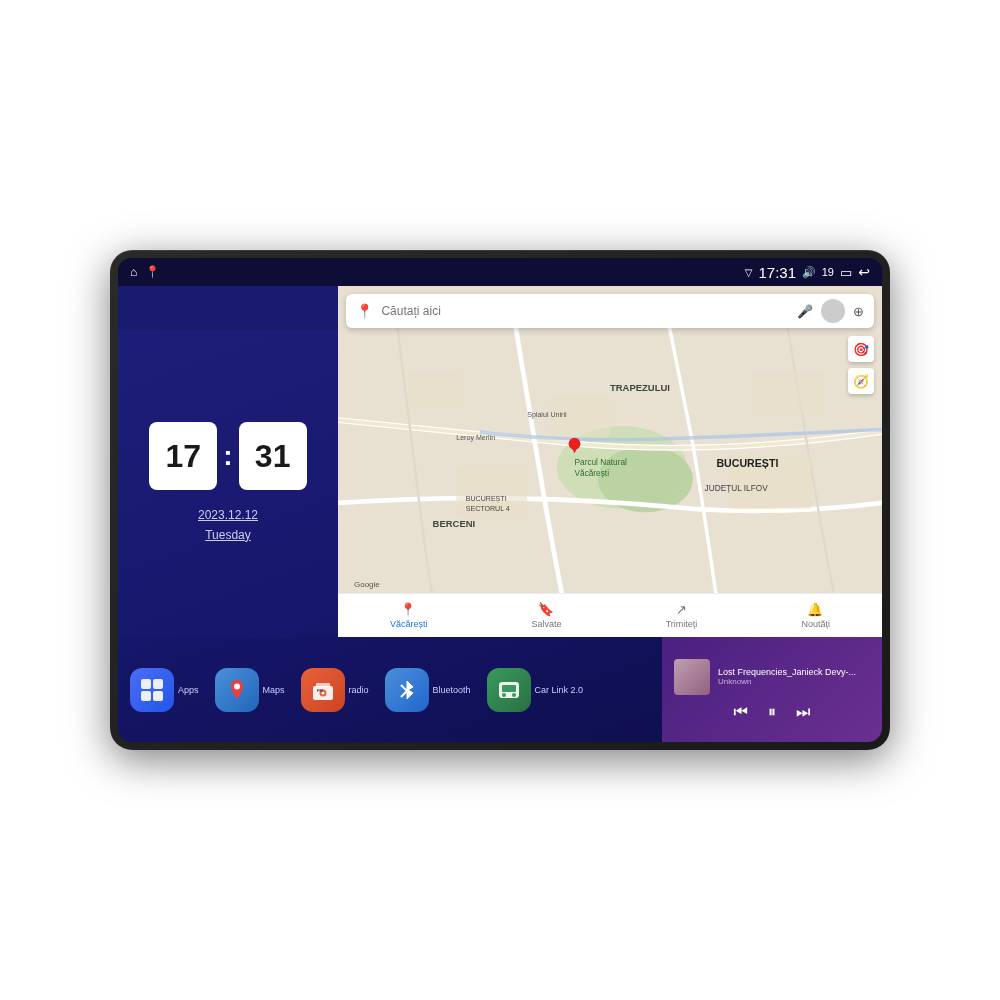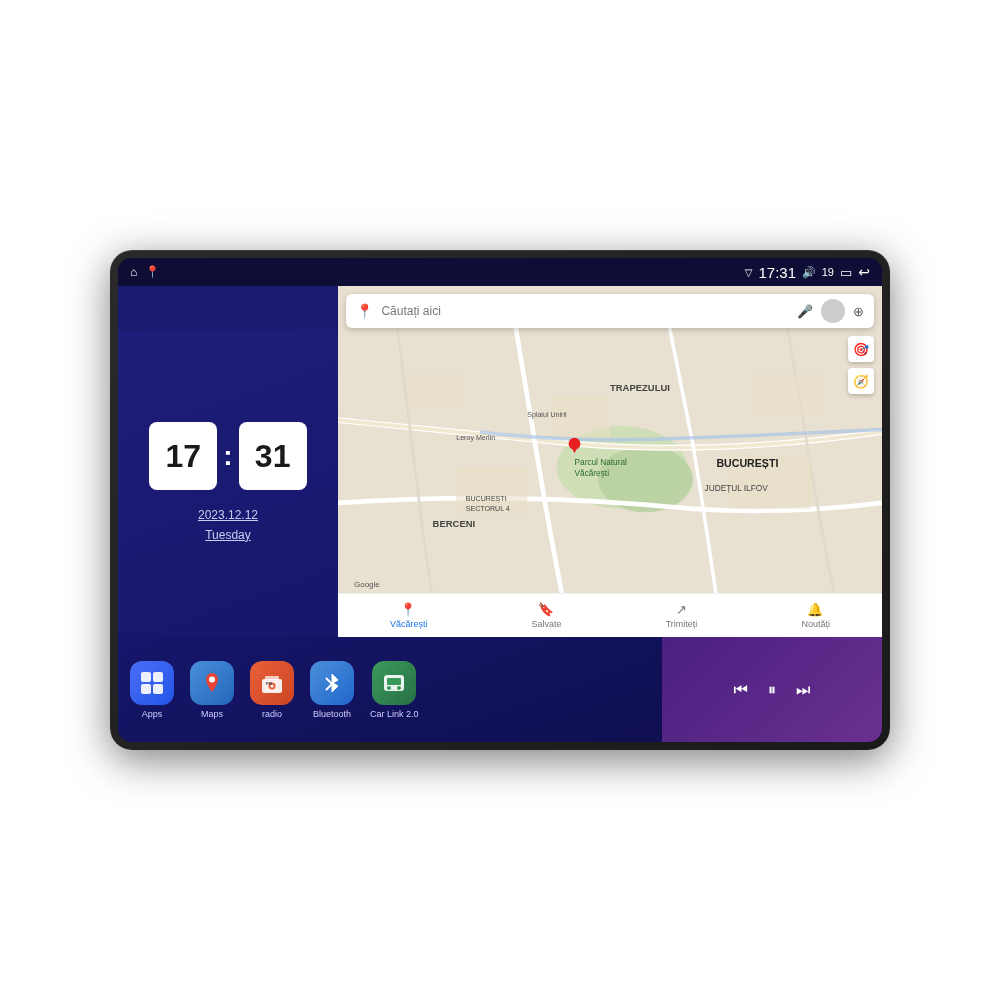--- a/index.html
+++ b/index.html
@@ -238,21 +238,21 @@
       flex: 1;
       display: flex;
       align-items: center;
       justify-content: flex-start;
       padding: 8px 12px;
       gap: 16px;
     }
 
     .app-item {
       display: flex;
-      flex-direction: column;
+      flex-direction: row;
       align-items: center;
       gap: 4px;
       cursor: pointer;
     }
 
     .app-icon {
       width: 44px;
       height: 44px;
       border-radius: 12px;
       display: flex;
@@ -551,20 +551,29 @@
                 <circle cx="8" cy="18" r="2" fill="#3a9a5c"></circle>
                 <circle cx="18" cy="18" r="2" fill="#3a9a5c"></circle>
               </svg>
             </div>
             <span class="app-label">Car Link 2.0</span>
           </div>
 
         </div>
 
         <div class="music-player">
+          <div class="music-info">
+            <div class="music-thumbnail">
+              <div class="music-thumbnail-inner"></div>
+            </div>
+            <div class="music-text">
+              <div class="music-title">Lost Frequencies_Janieck Devy-...</div>
+              <div class="music-artist">Unknown</div>
+            </div>
+          </div>
           <div class="music-controls">
             <button class="music-btn">⏮</button>
             <button class="music-btn">⏸</button>
             <button class="music-btn">⏭</button>
           </div>
         </div>
 
       </div>
     </div>
   </div>

